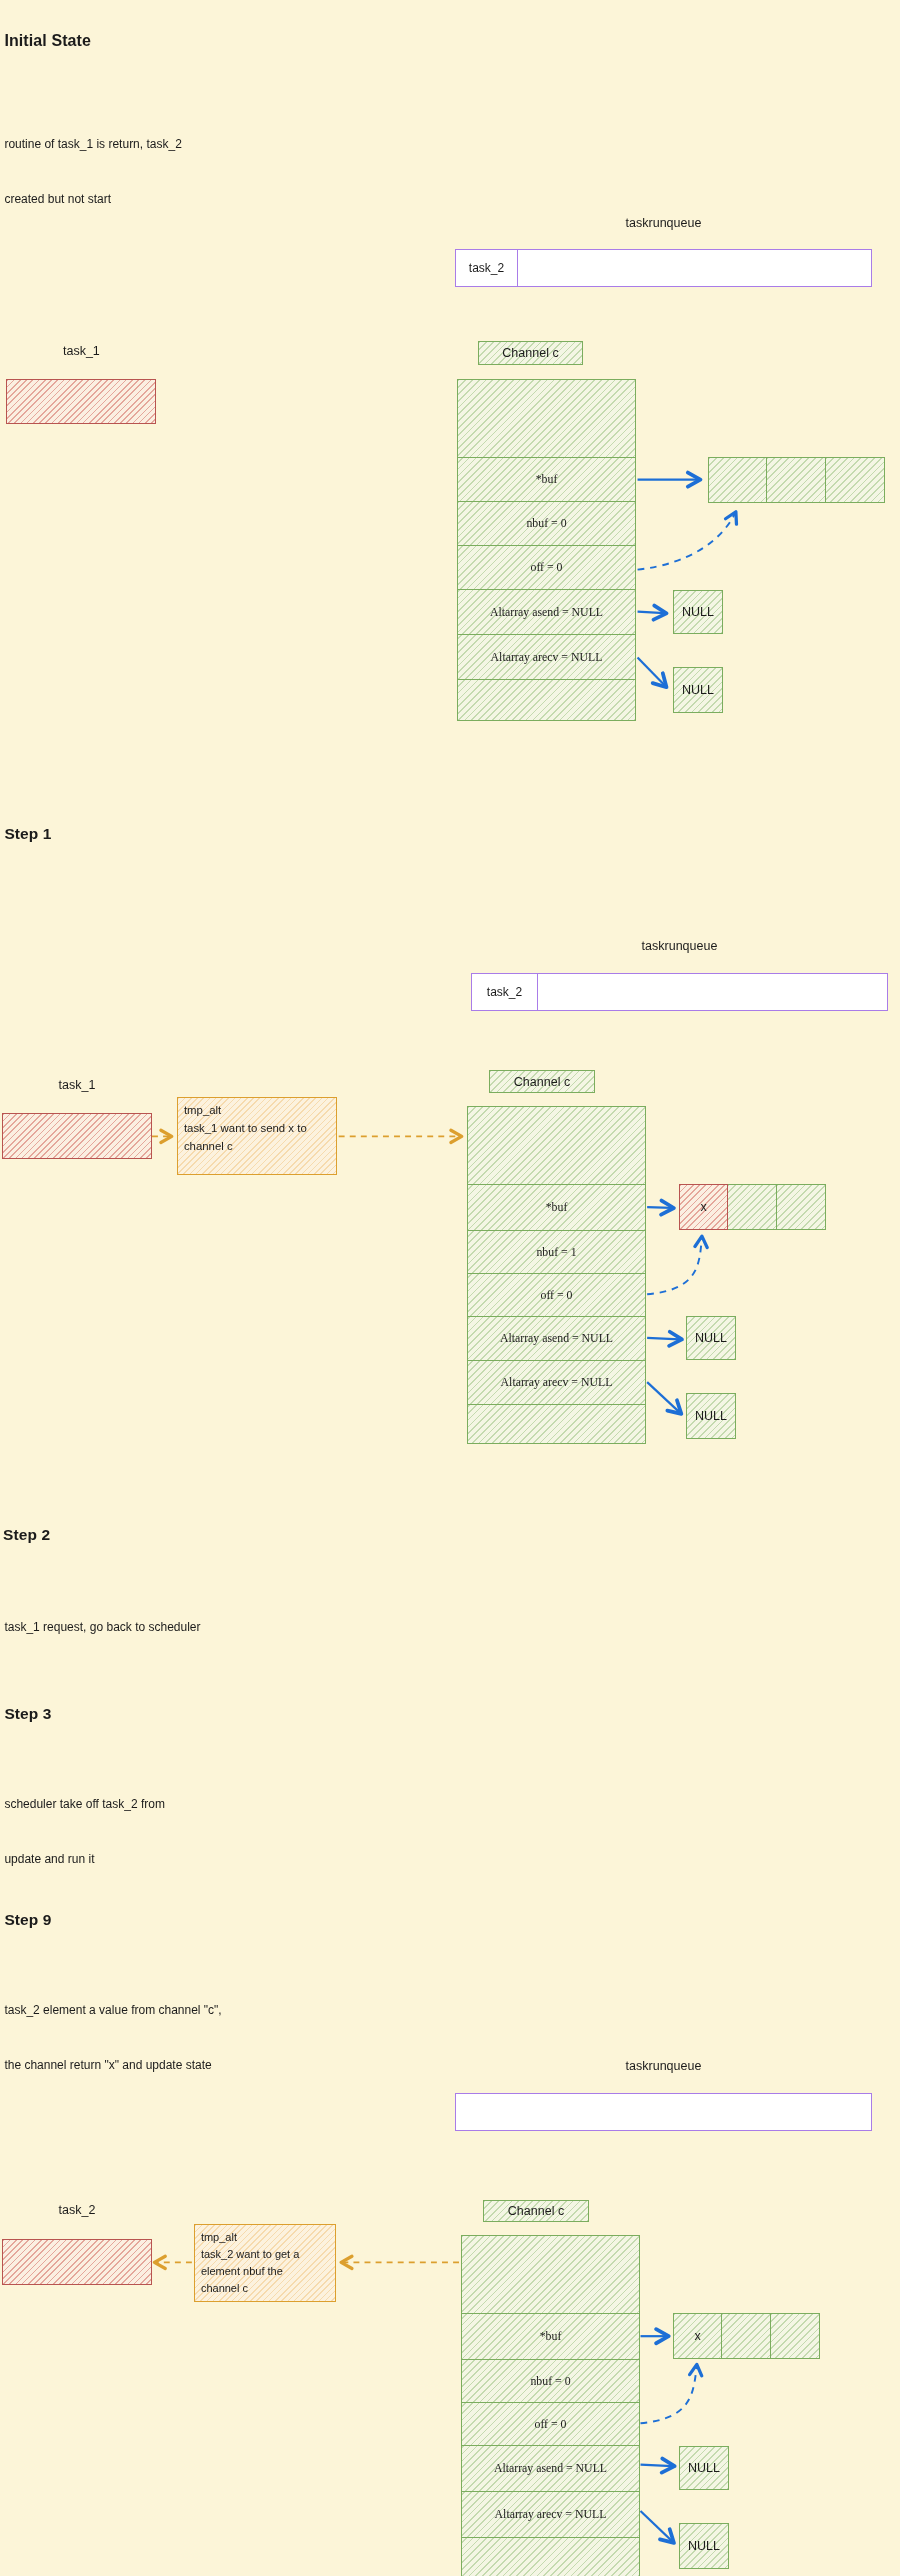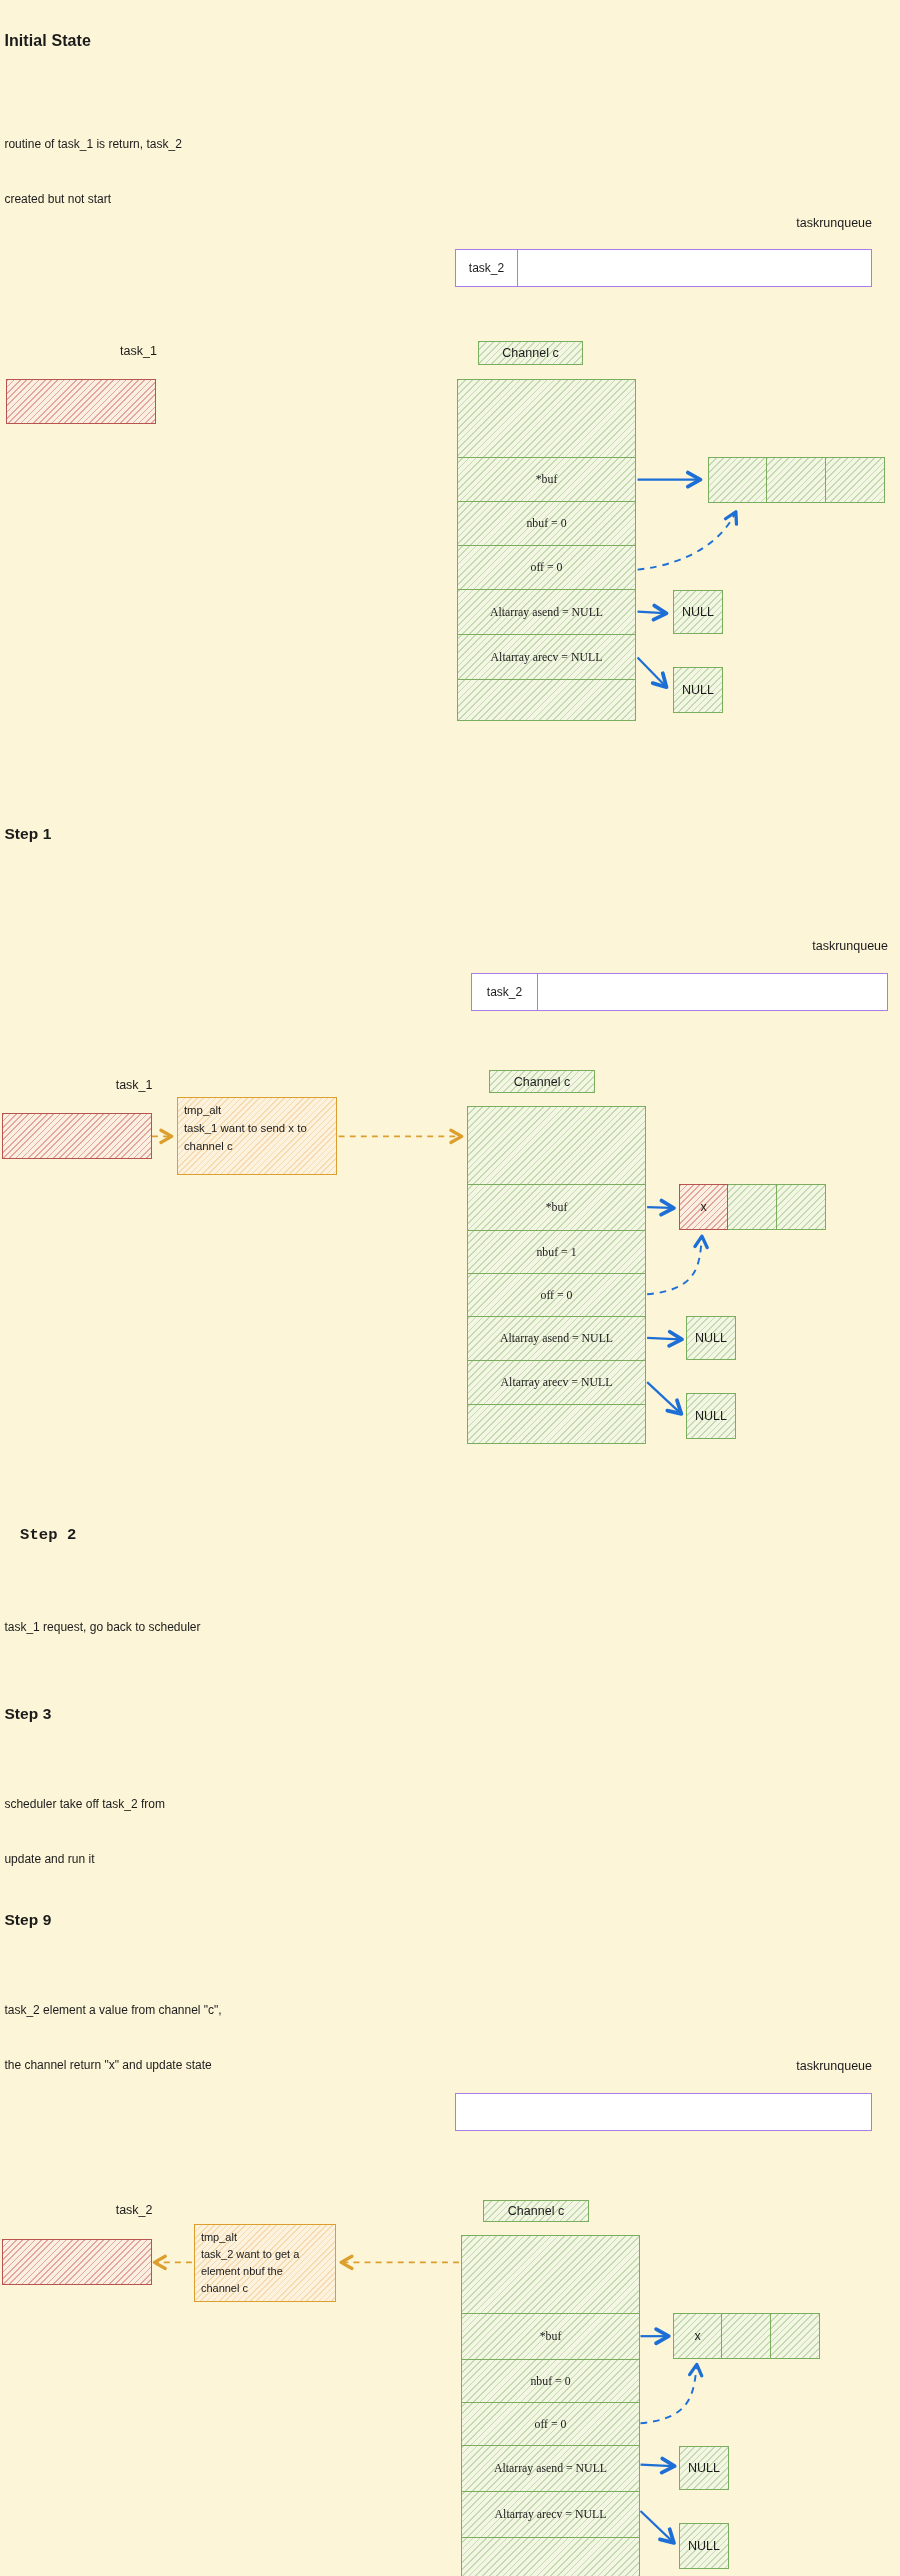--- a/index.html
+++ b/index.html
@@ -7,21 +7,21 @@
   .canvas{
     position:relative;width:901px;height:2576px;overflow:hidden;
     background:#FCF5D8;color:#1b1b1b;
     font-family:"Liberation Sans", sans-serif;
   }
   .abs{position:absolute;}
   .h1{font-size:16px;font-weight:bold;letter-spacing:0.1px;}
   .h2{font-size:15.5px;font-weight:bold;letter-spacing:0.1px;}
   .desc{font-size:12px;line-height:18.4px;white-space:pre;}
   .lbl{font-size:12.5px;}
-  .center{text-align:right;}
+  .center{text-align:center;}
   
   .hg{background-color:#F4F6E4;
       background-image:repeating-linear-gradient(135deg, rgba(130,179,102,.42) 0px, rgba(130,179,102,.42) 1.2px, transparent 1.2px, transparent 4.8px);}
   .hr{background-color:#FBEFE1;
       background-image:repeating-linear-gradient(135deg, rgba(206,95,85,.5) 0px, rgba(206,95,85,.5) 1.2px, transparent 1.2px, transparent 4.4px);}
   .ho{background-color:#FCF2DE;
       background-image:repeating-linear-gradient(135deg, rgba(232,164,61,.3) 0px, rgba(232,164,61,.3) 1.1px, transparent 1.1px, transparent 4.4px);}
   .red-box{border:1.5px solid #B85450;}
   .green-border-thin{border:1.1px solid #7BAD5E;}
   .struct{border:1.5px solid #7BAD5E;}
@@ -128,21 +128,21 @@
 
   <div class="abs bufrow" style="left:679px;top:1184px;">
     <div class="bufcell red hr" style="width:49px;height:46px;">x</div>
     <div class="bufcell hg" style="width:49px;height:46px;"></div>
     <div class="bufcell hg" style="width:49px;height:46px;"></div>
   </div>
 
   <div class="abs hg green-border-thin cellbox" style="left:686px;top:1316px;width:50px;height:44px;">NULL</div>
   <div class="abs hg green-border-thin cellbox" style="left:686px;top:1393px;width:50px;height:46px;">NULL</div>
 
-  <div class="abs h2" style="left:20px;top:1526px;font-family:Liberation Mono, monospace;">Step 2</div>
+  <div class="abs h2" style="left:3px;top:1526px;">Step 2</div>
   <div class="abs desc" style="left:4.4px;top:1581px;">
     <div>task_1 request, go back to scheduler</div>
   </div>
 
   <div class="abs h2" style="left:4.4px;top:1705px;">Step 3</div>
   <div class="abs desc" style="left:4.4px;top:1758px;">
     <div>scheduler take off task_2 from</div>
     <div>update and run it</div>
   </div>
 

